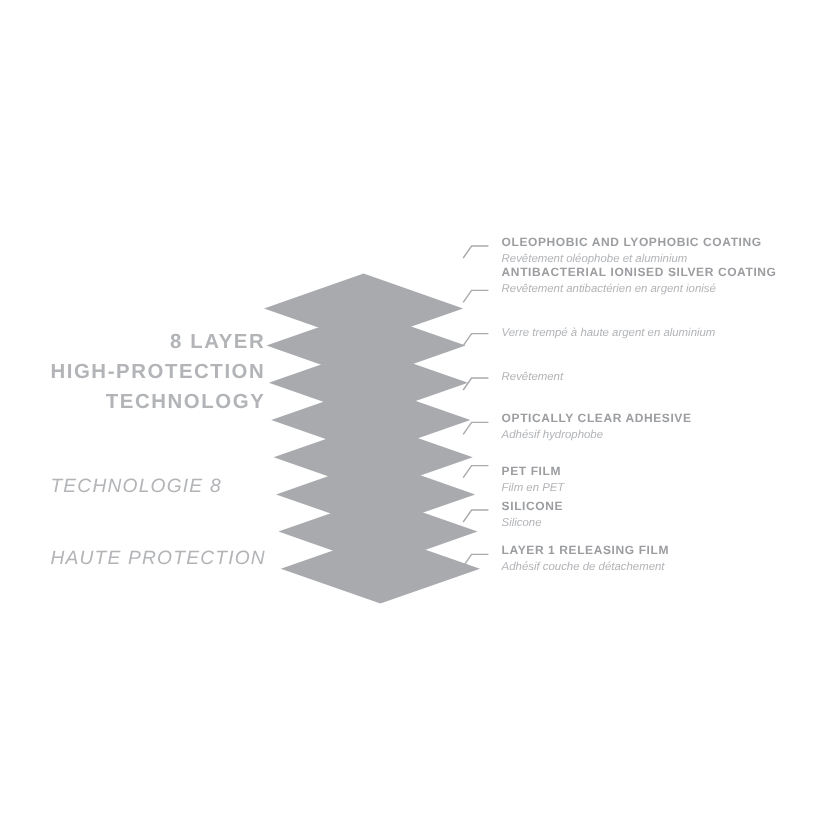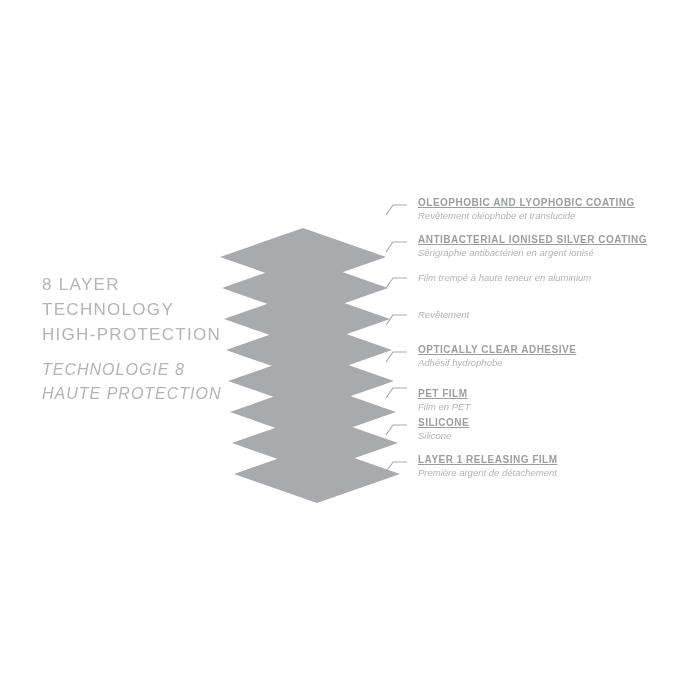--- a/index.html
+++ b/index.html
@@ -20,34 +20,35 @@
   }
   .stack-svg{position:absolute;left:0;top:0;}
   .layer-poly{fill:var(--layer-fill);}
   .hook{stroke:var(--connector);stroke-width:1.2;fill:none;}
   .heading{
     position:absolute;left:42px;top:272px;
     color:var(--heading);
   }
   .heading-line{
     font-size:17px;line-height:25px;letter-spacing:1.3px;
-    font-weight:400;text-transform:uppercase;
+    font-weight:700;text-transform:uppercase;text-align:right;
   }
   .subheading{
     position:absolute;left:42px;top:358px;
     color:var(--heading);font-style:italic;
   }
   .subheading-line{
     font-size:16px;line-height:24px;letter-spacing:1px;
     text-transform:uppercase;
+    margin-top:36px;
   }
   .label-row{position:absolute;left:418px;width:265px;}
   .label-title{
     font-size:10px;font-weight:bold;letter-spacing:.5px;
-    color:var(--label-title);text-transform:uppercase;text-decoration:underline;
+    color:var(--label-title);text-transform:uppercase;
   }
   .label-sub{
     font-size:9.5px;font-style:italic;margin-top:2px;
     color:var(--label-sub);
   }
 </style>
 </head>
 <body>
 
 <div class="canvas">
@@ -68,55 +69,55 @@
     <polyline class="hook" points="386,288 393,278 407,278"></polyline>
     <polyline class="hook" points="386,325 393,315 407,315"></polyline>
     <polyline class="hook" points="386,362 393,352 407,352"></polyline>
     <polyline class="hook" points="386,398 393,388 407,388"></polyline>
     <polyline class="hook" points="386,435 393,425 407,425"></polyline>
     <polyline class="hook" points="386,472 393,462 407,462"></polyline>
   </svg>
 
   <div class="heading">
     <div class="heading-line">8 LAYER</div>
+    <div class="heading-line">HIGH-PROTECTION</div>
     <div class="heading-line">TECHNOLOGY</div>
-    <div class="heading-line">HIGH-PROTECTION</div>
   </div>
 
   <div class="subheading">
     <div class="subheading-line">TECHNOLOGIE 8</div>
     <div class="subheading-line">HAUTE PROTECTION</div>
   </div>
 
   <div>
     <div class="label-row" style="top:197px">
       <div class="label-title">OLEOPHOBIC AND LYOPHOBIC COATING</div>
-      <div class="label-sub">Revêtement oléophobe et translucide</div>
+      <div class="label-sub">Revêtement oléophobe et aluminium</div>
     </div>
-    <div class="label-row" style="top:234px">
+    <div class="label-row" style="top:222px">
       <div class="label-title">ANTIBACTERIAL IONISED SILVER COATING</div>
-      <div class="label-sub">Sérigraphie antibactérien en argent ionisé</div>
+      <div class="label-sub">Revêtement antibactérien en argent ionisé</div>
     </div>
     <div class="label-row" style="top:270px">
-      <div class="label-sub">Film trempé à haute teneur en aluminium</div>
+      <div class="label-sub">Verre trempé à haute argent en aluminium</div>
     </div>
     <div class="label-row" style="top:307px">
       <div class="label-sub">Revêtement</div>
     </div>
     <div class="label-row" style="top:344px">
       <div class="label-title">OPTICALLY CLEAR ADHESIVE</div>
       <div class="label-sub">Adhésif hydrophobe</div>
     </div>
     <div class="label-row" style="top:388px">
       <div class="label-title">PET FILM</div>
       <div class="label-sub">Film en PET</div>
     </div>
     <div class="label-row" style="top:417px">
       <div class="label-title">SILICONE</div>
       <div class="label-sub">Silicone</div>
     </div>
     <div class="label-row" style="top:454px">
       <div class="label-title">LAYER 1 RELEASING FILM</div>
-      <div class="label-sub">Première argent de détachement</div>
+      <div class="label-sub">Adhésif couche de détachement</div>
     </div>
   </div>
 
 </div>
 
 </body></html>

